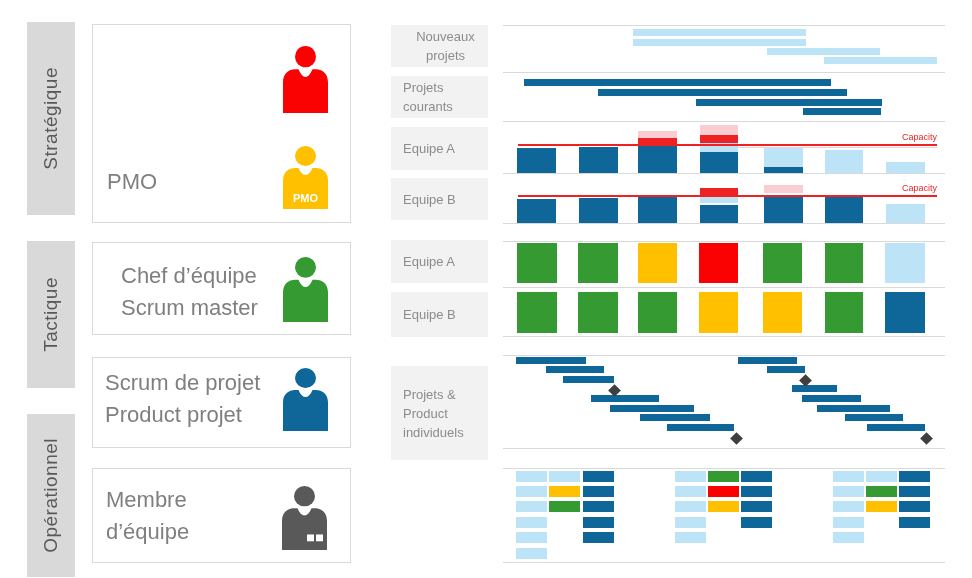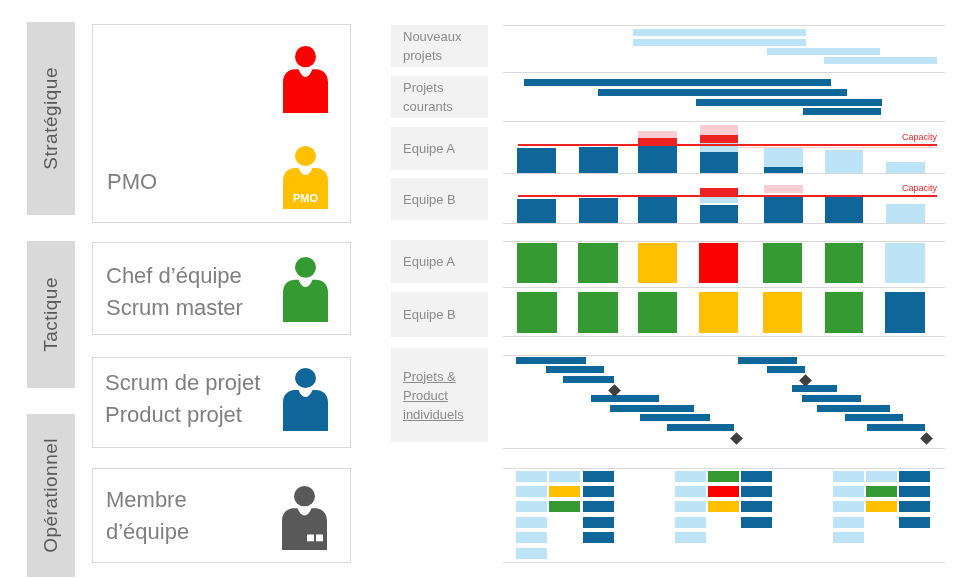--- a/index.html
+++ b/index.html
@@ -14,41 +14,41 @@
   #band-operationnel{top:414px;height:163px;}
   
   .role-box{position:absolute;left:92px;width:259px;background:#fff;border:1px solid #D9D9D9;box-sizing:border-box;}
   #role-box-1{top:24px;height:199px;}
   #role-box-2{top:242px;height:93px;}
   #role-box-3{top:357px;height:91px;}
   #role-box-4{top:468px;height:95px;}
   .role-label{position:absolute;color:#7F7F7F;font-size:22px;line-height:32px;white-space:nowrap;}
   #lbl-decideurs{left:107px;top:78px;}
   #lbl-pmo{left:107px;top:166px;}
-  #lbl-chef-equipe{left:106px;top:260px;}
+  #lbl-chef-equipe{left:121px;top:260px;}
   #lbl-chef-projet{left:105px;top:367px;}
   #lbl-membre{left:106px;top:484px;}
   .person{position:absolute;width:49px;}
   #person-decideurs{left:281px;top:46px;height:67px;}
   #person-pmo{left:281px;top:146px;height:63px;}
   #person-chef-equipe{left:281px;top:257px;height:65px;}
   #person-chef-projet{left:281px;top:368px;height:63px;}
   #person-membre{left:280px;top:486px;height:64px;}
   .person svg{display:block;width:100%;height:100%;}
   
   .row-label{position:absolute;left:391px;width:97px;background:#F2F2F2;color:#8C8C8C;
     font-size:13px;line-height:19px;display:flex;flex-direction:column;justify-content:center;
     padding-left:12px;box-sizing:border-box;}
-  #row-nouveaux{top:25px;height:42px;}
+  #row-nouveaux{top:25px;height:42px;text-align:center;}
   #row-courants{top:76px;height:42px;}
   #row-cap-a{top:127px;height:43px;}
   #row-cap-b{top:178px;height:42px;}
   #row-stat-a{top:240px;height:43px;}
   #row-stat-b{top:292px;height:45px;}
-  #row-projets-produits{top:348px;height:94px;text-decoration:underline;}
+  #row-projets-produits{top:366px;height:94px;}
   #row-taches{top:460px;height:92px;}
   
   #chart-layer{position:absolute;left:0;top:0;width:972px;height:578px;}
 </style>
 </head>
 <body>
 
 <div id="canvas">
 
   <div class="level-band" id="band-strategique">

